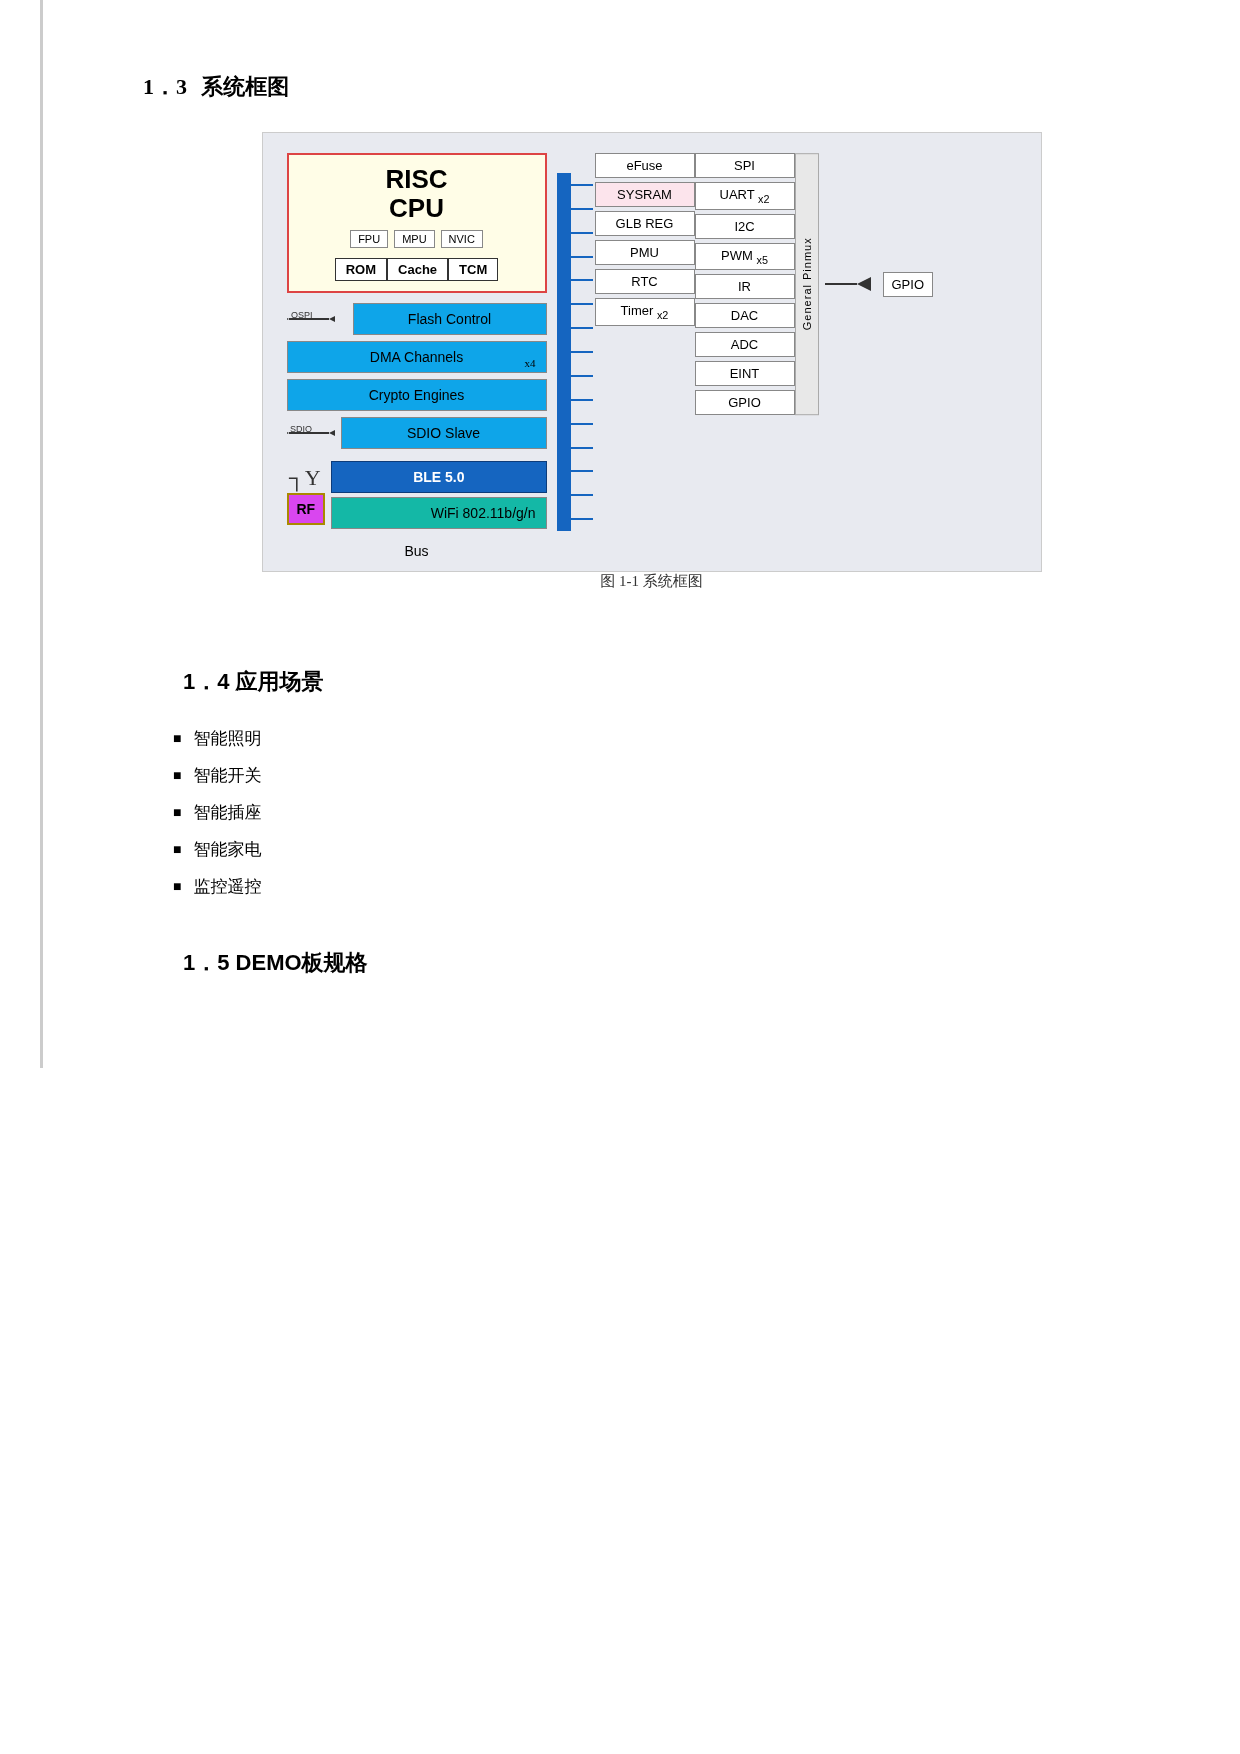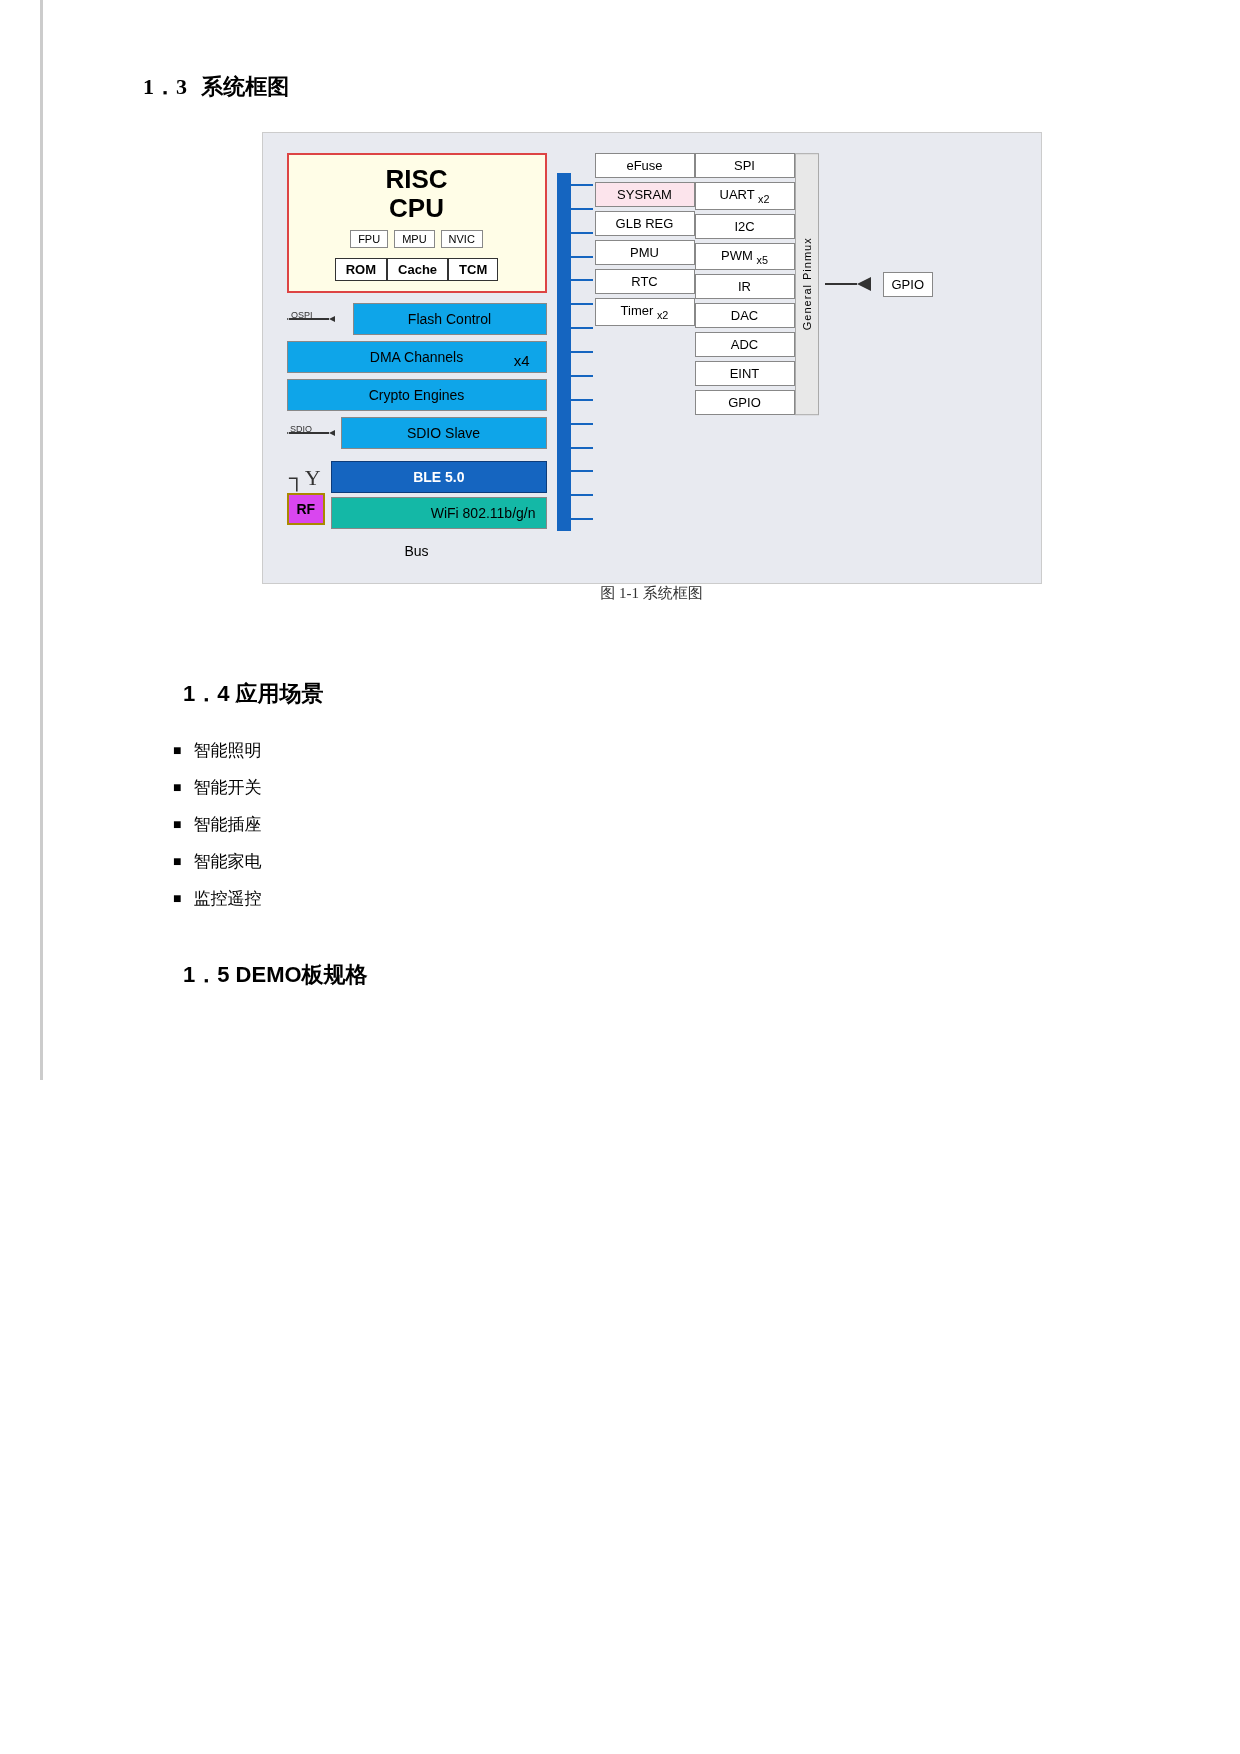--- a/index.html
+++ b/index.html
@@ -30,21 +30,21 @@
 
     
     .diagram-wrapper {
       display: flex;
       justify-content: center;
       margin-bottom: 12px;
     }
     .diagram {
       background: #e8eaf0;
       border: 1px solid #ccc;
-      padding: 20px 24px 24px 24px;
+      padding: 20px 24px 12px 24px;
       width: 780px;
       position: relative;
     }
     .diagram-caption {
       text-align: center;
       font-size: 15px;
       margin-bottom: 40px;
       color: #333;
     }
 
@@ -247,21 +247,21 @@
                     </defs>
                     <line x1="2" y1="9" x2="42" y2="9" stroke="#333" stroke-width="2" marker-start="url(#arrowL)" marker-end="url(#arrowR)"></line>
                     <text x="4" y="8" font-size="9" font-family="Arial" fill="#333">QSPI</text>
                   </svg>
                 </div>
                 <div class="module-box" style="flex:1;">Flash Control</div>
               </div>
 
               <div class="module-box" style="position:relative;">
                 DMA Channels
-                <span style="font-size:15px;font-family:Liberation Sans, sans-serif;vertical-align:sub;position:absolute;bottom:3px;right:16px;">x4</span>
+                <span style="font-size:11px;font-family:Liberation Serif, serif;vertical-align:sub;position:absolute;bottom:3px;right:10px;">x4</span>
               </div>
 
               <div class="module-box">Crypto Engines</div>
 
               <div style="display:flex;align-items:center;gap:4px;">
                 <div class="left-arrow">
                   <svg width="48" height="18">
                     <line x1="2" y1="9" x2="42" y2="9" stroke="#333" stroke-width="2" marker-start="url(#arrowL)" marker-end="url(#arrowR)"></line>
                     <text x="3" y="8" font-size="9" font-family="Arial" fill="#333">SDIO</text>
                   </svg>

